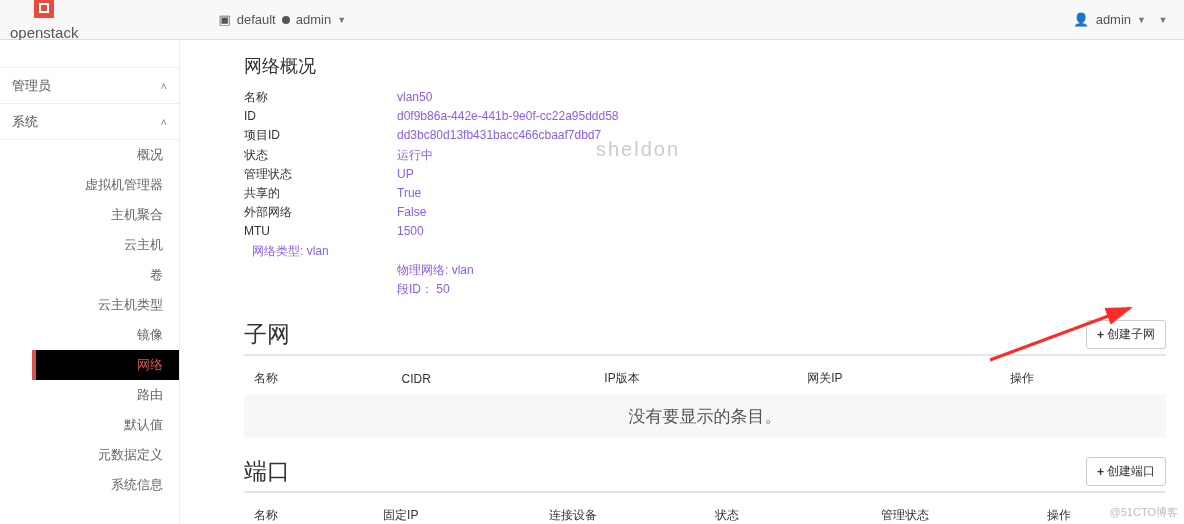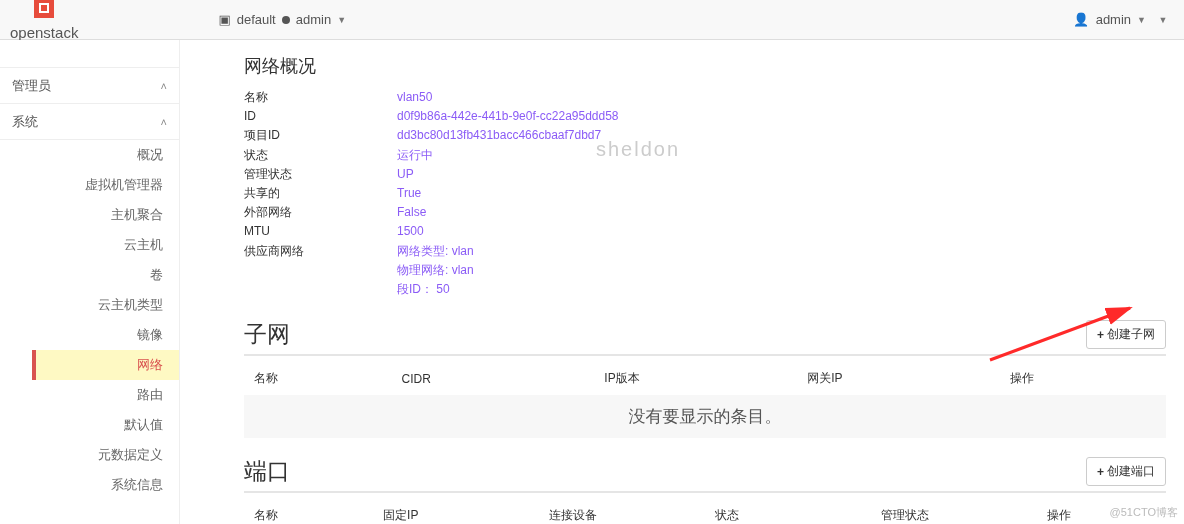--- a/index.html
+++ b/index.html
@@ -15,21 +15,21 @@
 .caret { font-size: 9px; color: #777; }
 .spacer { flex: 1; }
 .user { display: flex; align-items: center; gap: 6px; color: #555; cursor: pointer; margin-right: 6px; }
 .gear { width: 22px; display: flex; justify-content: center; cursor: pointer; color: #777; }
 
 .layout { display: flex; height: calc(100% - 40px); gap: 46px; }
 .sidebar { width: 180px; border-right: 1px solid #eee; background: #fff; overflow-y: hidden; }
 .side-item { height: 36px; display: flex; align-items: center; justify-content: space-between; padding: 0 12px; border-bottom: 1px solid #eee; cursor: pointer; color: #555; font-size: 13px; }
 .side-item .chev { font-size: 11px; color: #888; }
 .side-sub { height: 30px; display: flex; align-items: center; justify-content: flex-end; padding: 0 16px; cursor: pointer; color: #666; font-size: 13px; margin-left: 32px; }
-.side-sub.active { color: #d9534f; border-left: 4px solid #d9534f; background: #fef9c3; }
+.side-sub.active { color: #d9534f; border-left: 4px solid #d9534f; background: #000000; }
 .side-top { height: 28px; border-bottom: 1px solid #eee; }
 
 .content { flex: 1; overflow-y: auto; padding: 14px 18px 0 18px; position: relative; }
 h1.page-title { font-size: 18px; font-weight: 500; margin-bottom: 10px; }
 .detail-table { margin-bottom: 20px; }
 .detail-row { display: flex; line-height: 1.6; font-size: 12px; }
 .detail-key { width: 145px; color: #333; }
 .detail-val { color: #8b5cf6; margin-left: 8px; }
 .watermark { position: absolute; top: 98px; left: 370px; color: #ccc; font-size: 20px; letter-spacing: 2px; pointer-events: none; }
 
@@ -153,21 +153,20 @@
         </div>
       <div class="detail-row">
           <div class="detail-key">外部网络</div>
           <div class="detail-val">False</div>
         </div>
       <div class="detail-row">
           <div class="detail-key">MTU</div>
           <div class="detail-val">1500</div>
         </div>
       <div class="detail-row">
-          <div class="detail-key">供应商网络</div>
           <div class="detail-val">网络类型: vlan</div>
         </div>
       <div class="detail-row">
           <div class="detail-key"></div>
           <div class="detail-val">物理网络: vlan</div>
         </div>
       <div class="detail-row">
           <div class="detail-key"></div>
           <div class="detail-val">段ID： 50</div>
         </div>

